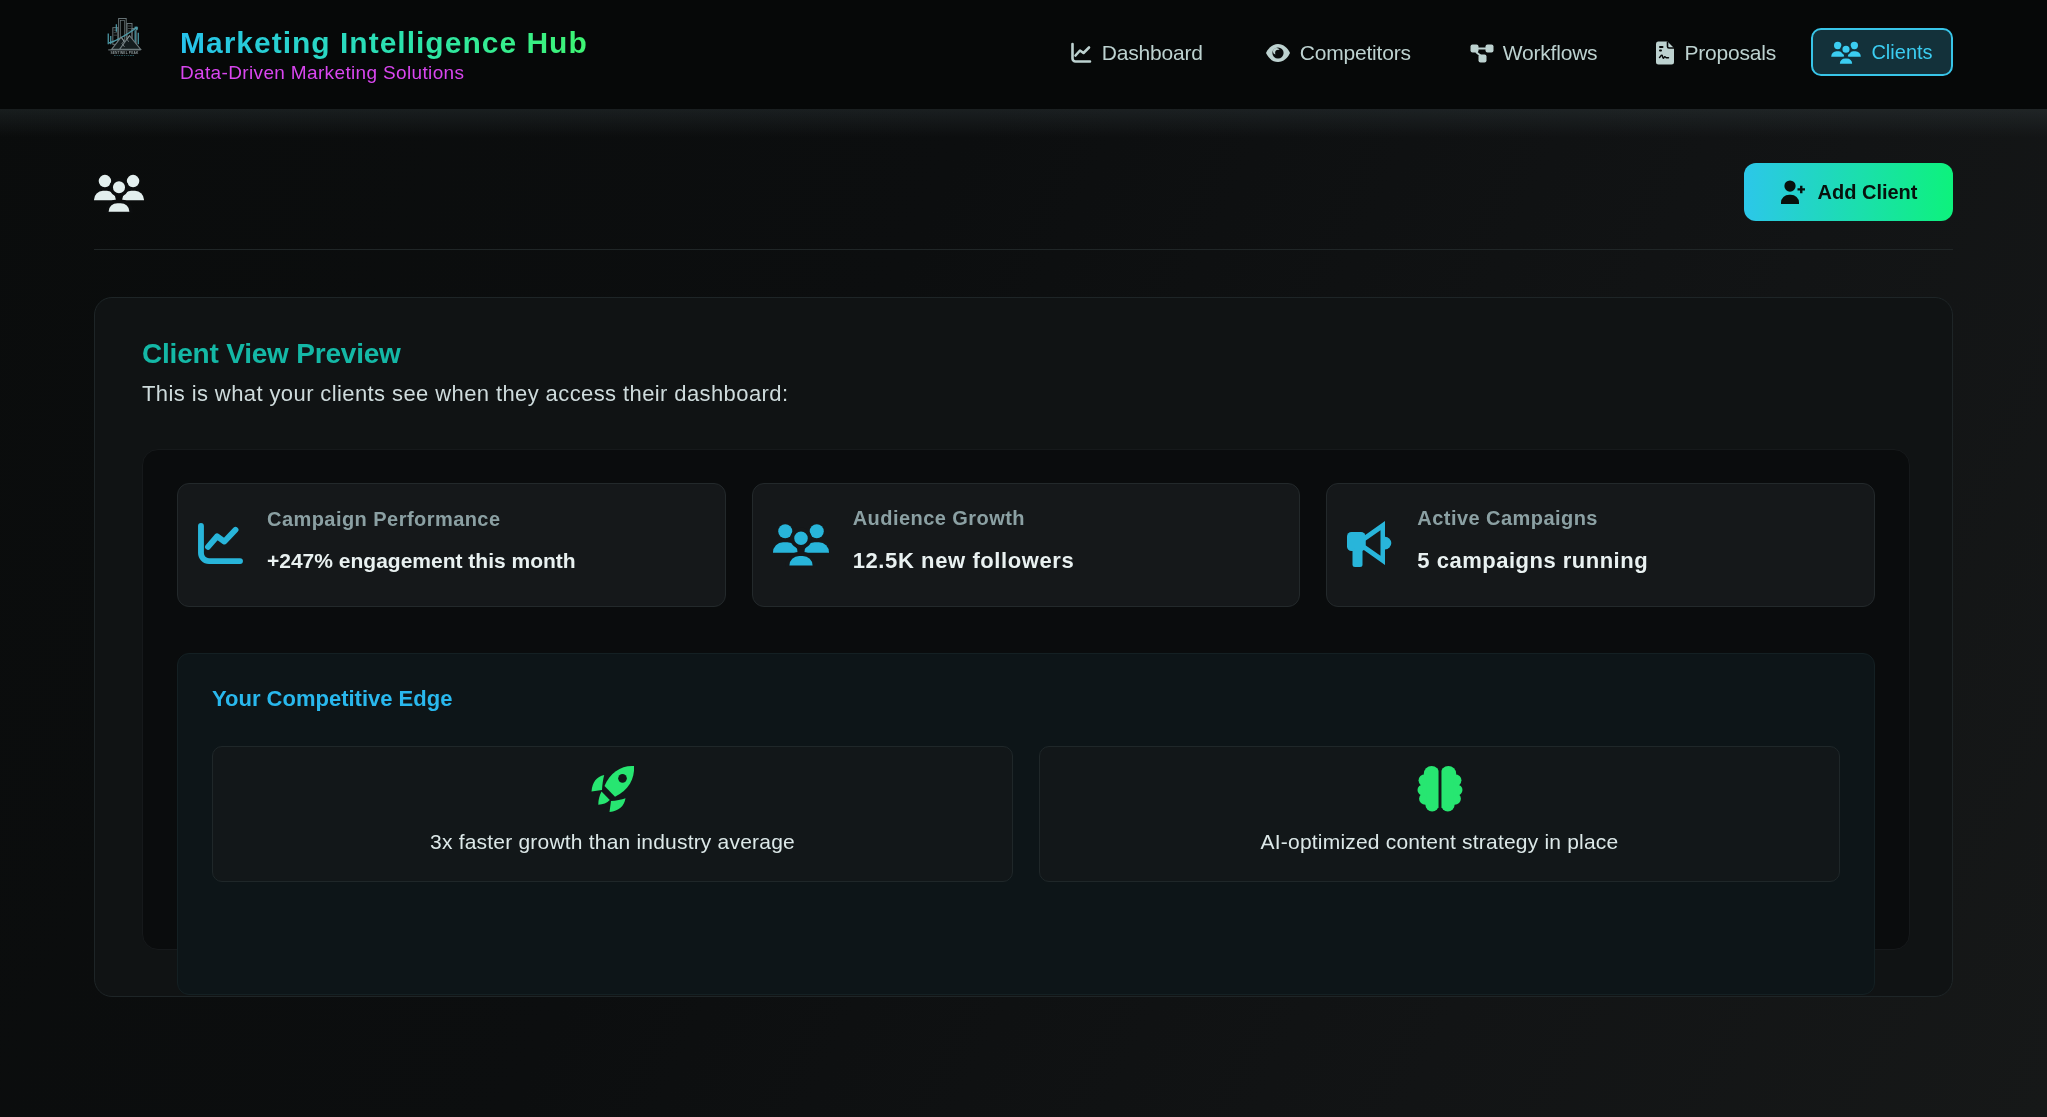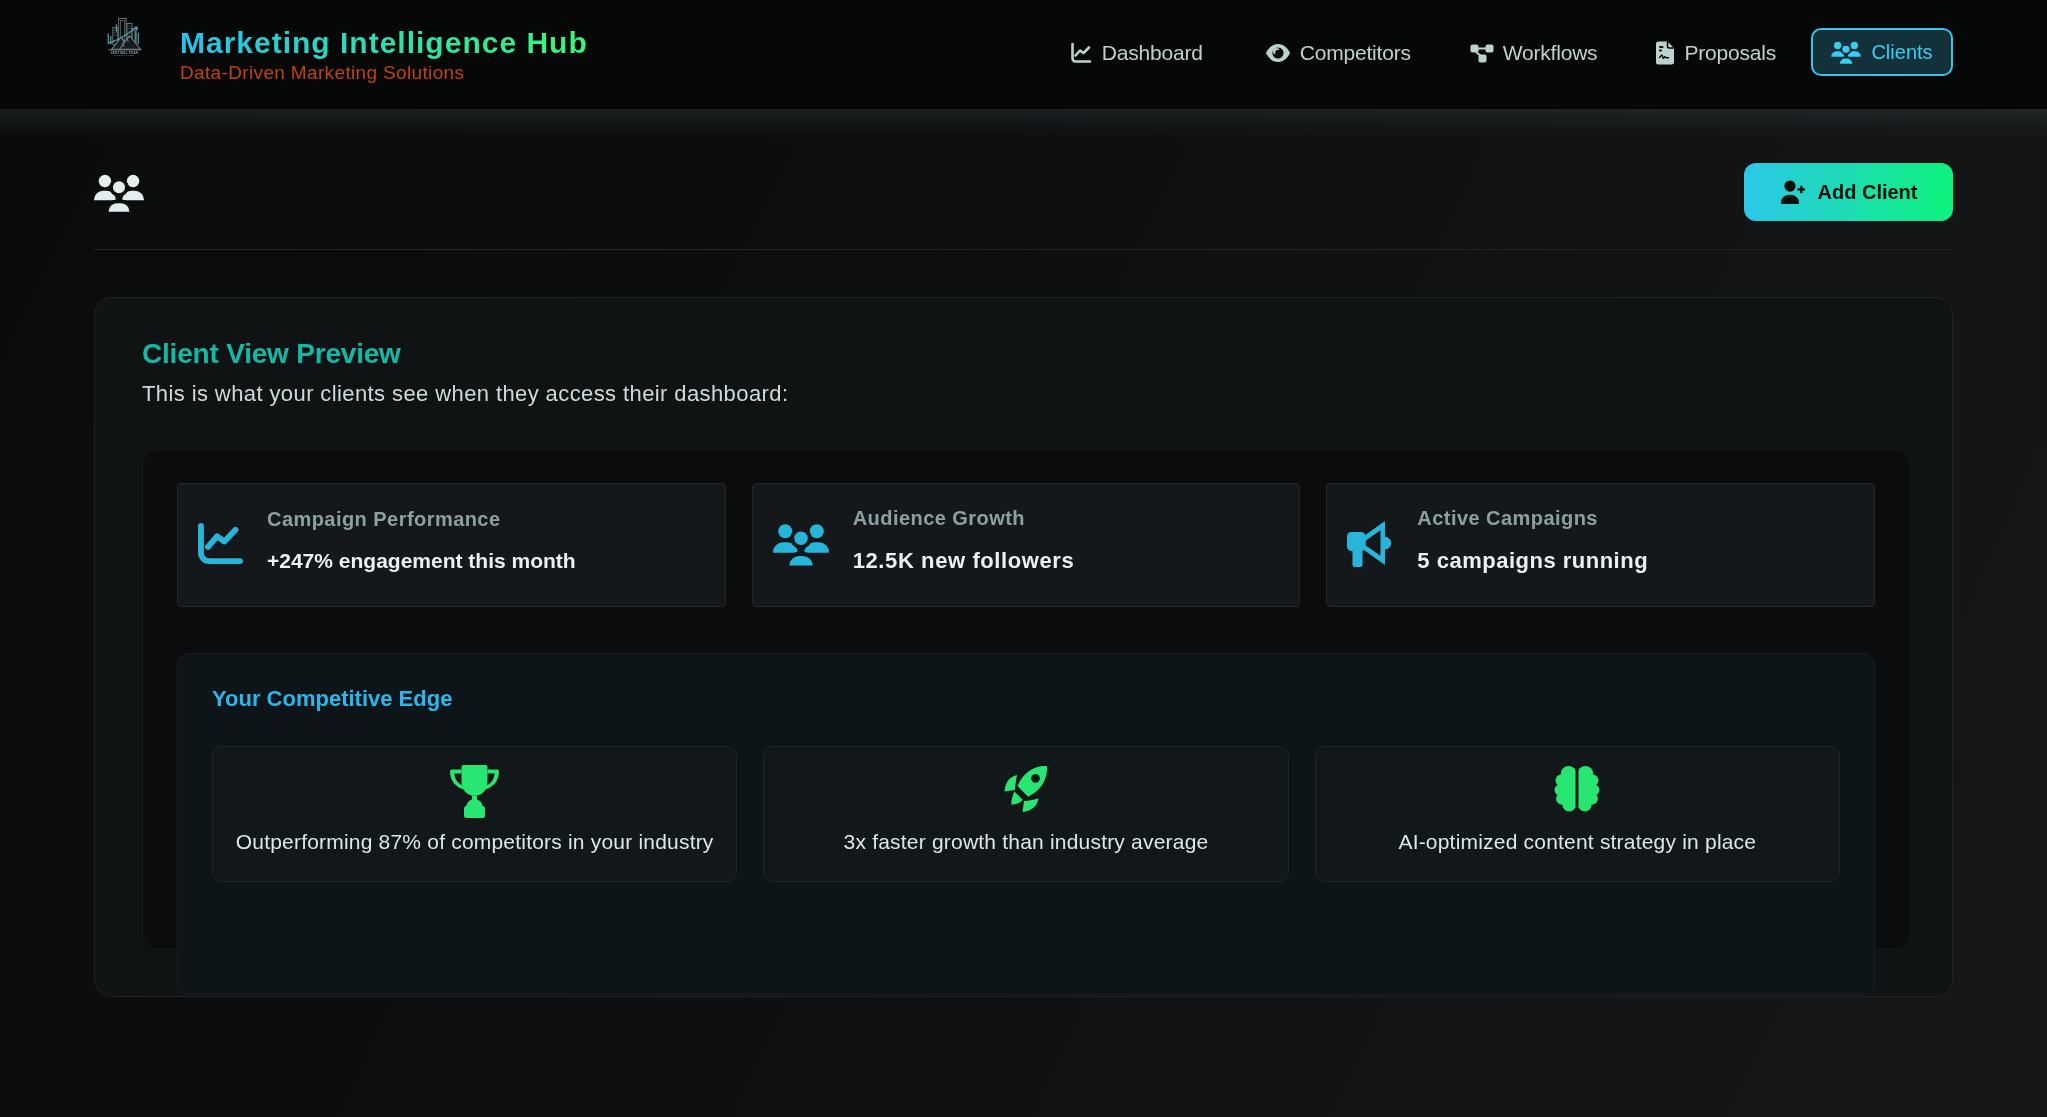--- a/index.html
+++ b/index.html
@@ -16,21 +16,21 @@
   padding:0 94px 0 106px;
 }
 .brand { display:flex; }
 .brand .logo { width:37px; height:40px; margin-right:37px; margin-top:-9px; }
 .brand-title {
   font-size:30px; font-weight:bold; letter-spacing:1px;
   background:linear-gradient(90deg,#26c2ec 0%, #2be3ad 55%, #3ef573 100%);
   -webkit-background-clip:text; background-clip:text; color:transparent;
   line-height:36px;
 }
-.brand-sub { font-size:19px; color:#c2410c; margin-top:0; line-height:23px; letter-spacing:0.35px; }
+.brand-sub { font-size:19px; color:#d946ef; margin-top:0; line-height:23px; letter-spacing:0.35px; }
 nav { margin-left:auto; display:flex; align-items:center; }
 nav .nav-item { display:flex; align-items:center; color:#bdd2d0; font-size:21px; letter-spacing:-0.2px; position:relative; top:-2px; }
 
 nav .nav-item svg { margin-right:9px; }
 .clients-btn {
   margin-left:35px; margin-top:-5px;
   display:flex; align-items:center; justify-content:center;
   width:142px; height:48px; border-radius:10px;
   background:#13313a; border:2px solid #38c5e8;
   color:#3bcdf1; font-size:20px;
@@ -62,21 +62,21 @@
 .preview {
   margin-top:42px;
   background:#0a0c0d;
   border:1px solid #16191b;
   border-radius:16px;
   padding:33px 34px;
   height:501px;
 }
 .stats { display:flex; gap:26px; }
 .stat {
-  flex:1; height:124px; border-radius:4px;
+  flex:1; height:124px; border-radius:12px;
   background:#15181a; border:1px solid #23292b;
   display:flex; align-items:center; padding:0 20px 9px 20px;
 }
 .stat .ic { display:flex; margin-top:5px; }
 .stat .tx { margin-left:24px; }
 .stat .t { font-size:20px; font-weight:bold; color:#8ba0a3; letter-spacing:0.45px; }
 .stat .v { font-size:21px; font-weight:bold; color:#e9f1f1; margin-top:18px; }
 .edge {
   margin-top:46px;
   background:#0d1518;
@@ -248,34 +248,20 @@
             <div class="t">Active Campaigns</div>
             <div class="v" style="font-size:22px;letter-spacing:0.5px">5 campaigns running</div>
           </span>
         </div>
       </div>
       <div class="edge">
         <h3>Your Competitive Edge</h3>
         <div class="edge-cards">
           <div class="edge-card">
             <span class="iconbox">
-                <svg width="51" height="53" viewBox="0 0 51 53">
-              <g fill="#27e671">
-                <path d="M14.5 0 h22 a2 2 0 0 1 2 2 v13.5 c0 9.3-5.3 15.3-13 15.3 s-13-6-13-15.3 V2 a2 2 0 0 1 2-2 Z"></path>
-                <path d="M12.5 4.5 H2.8 A1.8 1.8 0 0 0 1 6.3 C1 15.8 7 23 16 24.8 L13.6 20.3 C8.6 18.2 5.5 13.7 5.5 8.4 h7 Z"></path>
-                <path d="M38.5 4.5 h9.7 A1.8 1.8 0 0 1 50 6.3 C50 15.8 44 23 35 24.8 L37.4 20.3 C42.4 18.2 45.5 13.7 45.5 8.4 h-7 Z"></path>
-                <path d="M23 30.5 h5 v4 c3.2 1.2 5.3 3.6 5.7 6.5 H17.3 c0.4-2.9 2.5-5.3 5.7-6.5 Z"></path>
-                <rect x="15" y="41" width="21" height="12" rx="2.5"></rect>
-              </g>
-            </svg>
-              </span>
-            <div class="txt">Outperforming 87% of competitors in your industry</div>
-          </div>
-          <div class="edge-card">
-            <span class="iconbox">
                 <svg width="44" height="47" viewBox="0 0 44 46" preserveAspectRatio="none">
               <g fill="#27e671">
                 <path d="M43 1 C31 0 19 7 13.5 20.5 L24 31 C37.5 25 44 13 43 1 Z"></path>
                 <circle cx="31.5" cy="13" r="4.3" fill="#121719"></circle>
                 <path d="M13.2 9.8 C5.5 11.5 1.5 16.5 0.5 26 L11 24.5 C11.3 19.3 12 14.2 13.2 9.8 Z"></path>
                 <path d="M34.5 32.5 C33 40.5 28 44.8 18.5 46 L20 35.3 C25.2 35 30.5 33.8 34.5 32.5 Z"></path>
                 <path d="M10.5 26 L18.8 34.3 C16 37.2 12 38.8 7.3 38.8 C7.3 34.3 8.5 29.5 10.5 26 Z"></path>
               </g>
             </svg>
               </span>

